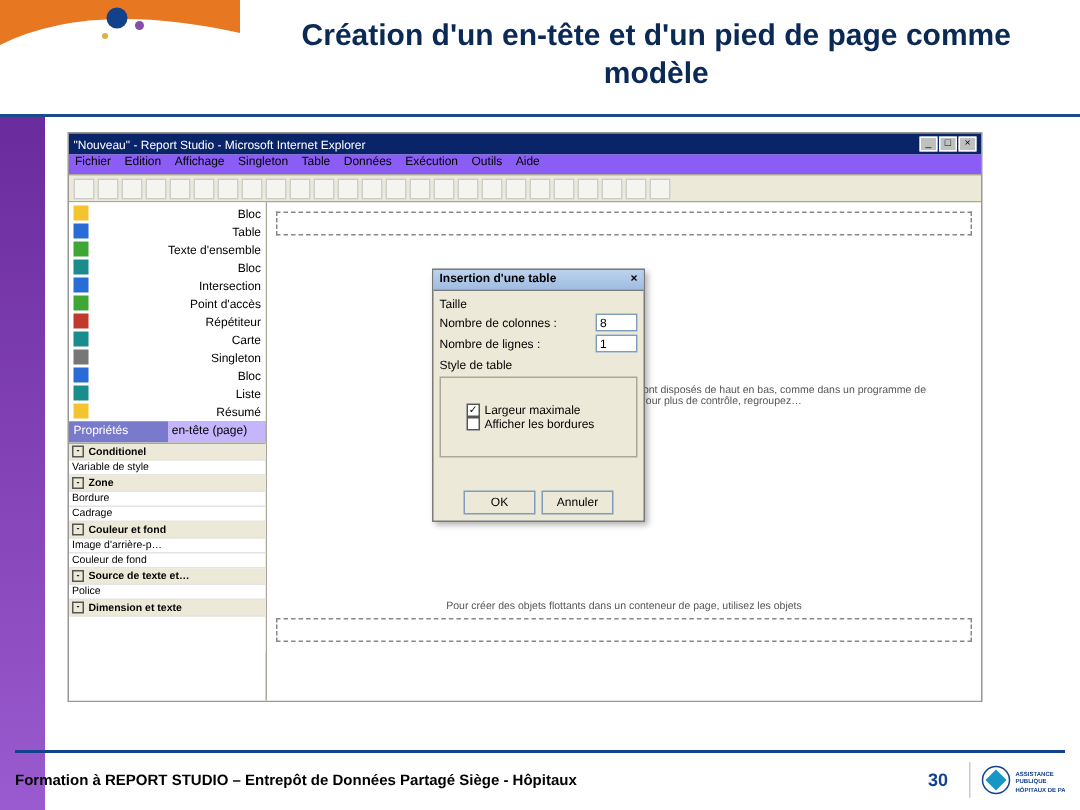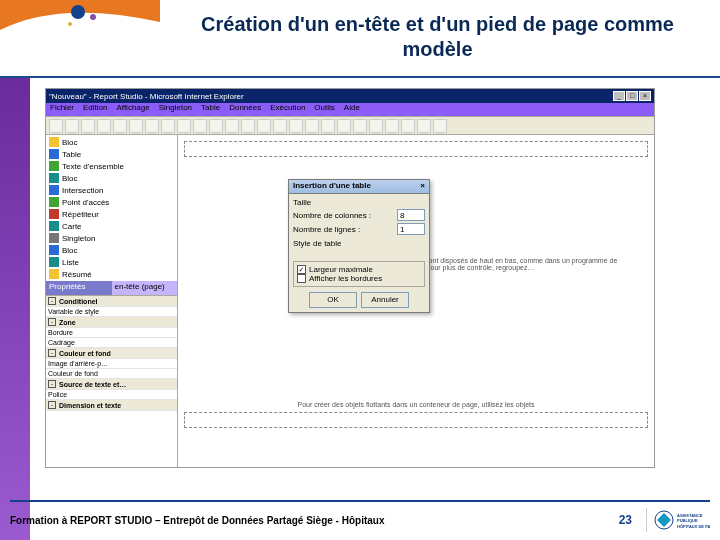--- a/index.html
+++ b/index.html
@@ -25,21 +25,21 @@
 
 .toolbar{height:18px;background:#ece9d8;border-bottom:1px solid #aca899;display:flex;gap:2px;padding:1px 3px;align-items:center;}
 .tb-btn{width:14px;height:14px;border:1px solid #ccc;background:#f5f5f0;}
 
 .panel-header{height:14px;background:#7a7acc;color:#fff;font-size:8px;padding:1px 4px;font-weight:bold;}
 
 .workspace{display:flex;height:calc(100% - 46px);}
 
 .left-col{width:132px;background:#fff;border-right:1px solid #aca899;display:flex;flex-direction:column;}
 .ins-list{background:#fff;font-size:8px;padding:1px;max-height:158px;overflow:hidden;}
-.ins-item{display:flex;align-items:center;gap:3px;padding:1px 2px;white-space:nowrap;}
+.ins-item{display:flex;align-items:center;gap:3px;padding:1px 2px;white-space:nowrap;justify-content:space-between;}
 .ins-icon{width:10px;height:10px;display:inline-block;background:#888;}
 .ic-yellow{background:#f4c430;}
 .ic-blue{background:#2a6cd6;}
 .ic-green{background:#3fa535;}
 .ic-teal{background:#1b8c8c;}
 .ic-red{background:#c0392b;}
 .ic-gray{background:#777;}
 
 .prop-bar{height:14px;background:#7a7acc;color:#fff;display:flex;}
 .prop-tab{flex:1;background:#7a7acc;color:#fff;font-size:8px;padding:1px 3px;}
@@ -51,24 +51,24 @@
 
 .canvas{flex:1;background:#fff;position:relative;padding:6px;}
 .dashed-box{height:16px;border:1px dashed #888;}
 
 .dialog{position:absolute;top:44px;left:110px;width:142px;border:1px solid #7a7a7a;background:#ece9d8;font-size:8px;box-shadow:2px 2px 4px rgba(0,0,0,.3);}
 .dlg-title{height:14px;background:linear-gradient(#bcd2ee,#9fbce0);padding:1px 4px;font-size:8px;font-weight:bold;display:flex;justify-content:space-between;border-bottom:1px solid #7a7a7a;}
 .dlg-body{padding:4px;}
 .dlg-row{display:flex;align-items:center;gap:3px;margin:2px 0;}
 .dlg-row label{flex:1;}
 .dlg-row input{width:28px;height:12px;border:1px solid #7f9db9;background:#fff;font-size:8px;padding:0 2px;}
-.dlg-grp{border:1px solid #aca899;padding:3px;margin-top:13px;}
+.dlg-grp{border:1px solid #aca899;padding:17px;margin-top:3px;}
 .dlg-chk{display:flex;align-items:center;gap:3px;}
 .chk{width:9px;height:9px;border:1px solid #555;background:#fff;font-size:7px;text-align:center;line-height:7px;}
-.dlg-btns{display:flex;gap:4px;justify-content:center;margin-top:5px;}
+.dlg-btns{display:flex;gap:4px;justify-content:center;margin-top:22px;}
 .dlg-btn{width:48px;height:16px;border:1px solid #7f9db9;background:#ece9d8;font-size:8px;text-align:center;line-height:14px;}
 
 .hint{font-size:7px;color:#555;margin-top:4px;}
 .footer-hint{font-size:7px;color:#555;text-align:center;margin-top:130px;}
 
 
 .slide-footer{position:absolute;bottom:8px;left:10px;right:10px;}
 .ft-line{height:2px;background:#13418b;margin-bottom:6px;}
 .ft-row{display:flex;align-items:center;font-size:10px;font-weight:bold;color:#000;}
 .ft-text{flex:1;}
@@ -283,21 +283,21 @@
       <div class="footer-hint">Pour créer des objets flottants dans un conteneur de page, utilisez les objets</div>
       <div class="dashed-box" style="margin-top:4px;"></div>
     </div>
   </div>
 </div>
 
 <div class="slide-footer">
   <div class="ft-line"></div>
   <div class="ft-row">
     <span class="ft-text">Formation à REPORT STUDIO – Entrepôt de Données Partagé Siège - Hôpitaux</span>
-    <span class="pg">23</span>
+    <span class="pg">30</span>
     <span class="logo">
       <svg width="60" height="22">
           <circle cx="11" cy="11" r="9" fill="#fff" stroke="#13418b" stroke-width="1"></circle>
           <path d="M4 11 L11 4 L18 11 L11 18 Z" fill="#1596c4"></path>
           <text x="24" y="8" font-size="4" fill="#13418b">ASSISTANCE</text>
           <text x="24" y="13" font-size="4" fill="#13418b">PUBLIQUE</text>
           <text x="24" y="19" font-size="4" fill="#13418b">HÔPITAUX DE PARIS</text>
         </svg>
     </span>
   </div>

